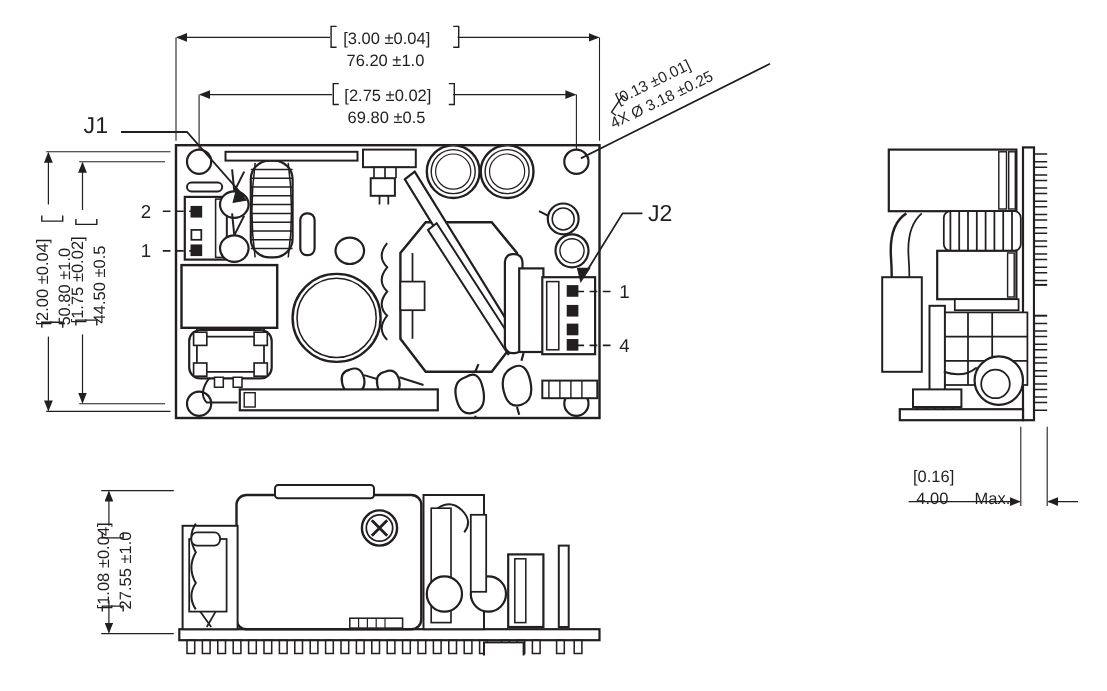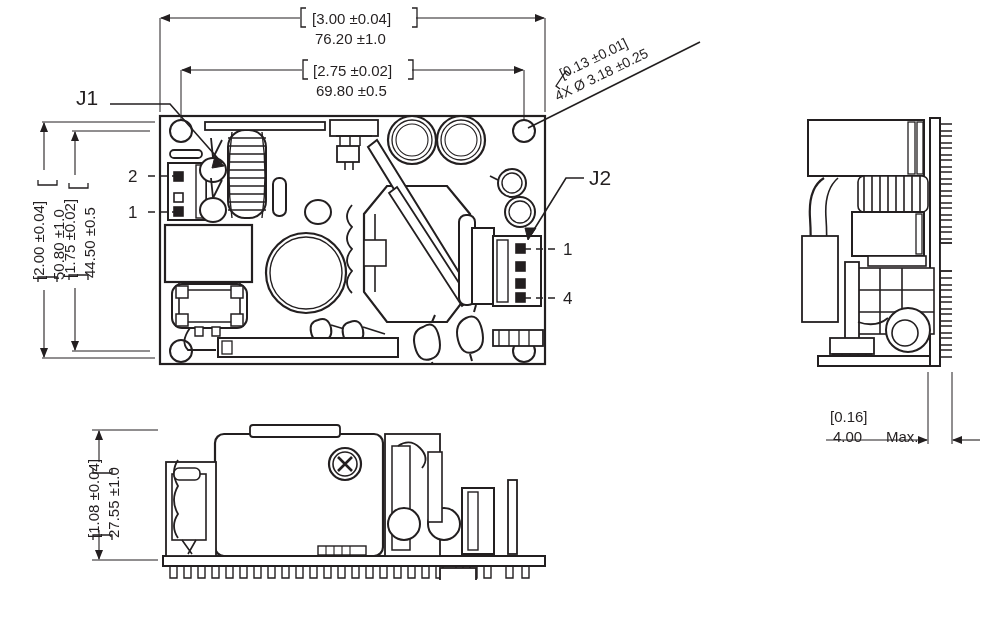--- a/index.html
+++ b/index.html
@@ -1,18 +1,18 @@
 <!DOCTYPE html>
 <html><head>
 <meta charset="utf-8">
 <style>
   html,body{margin:0;padding:0;background:#fff;}
   body{width:1006px;height:628px;position:relative;overflow:hidden;
        font-family:"Liberation Sans",sans-serif;color:#1a1a1a;}
-  #sheet{position:absolute;inset:0;}
+  #sheet{position:absolute;inset:0;margin-top:16px;}
   svg{display:block;}
   .dimtxt{font-family:"Liberation Sans",sans-serif;font-size:15px;fill:#231f20;}
   .dimtxt.sm{font-size:14px;}
   .pintxt{font-family:"Liberation Sans",sans-serif;font-size:17px;fill:#231f20;}
   .jtxt{font-family:"Liberation Sans",sans-serif;font-size:21px;fill:#231f20;}
 </style>
 </head>
 <body>
 
 <div id="sheet">

